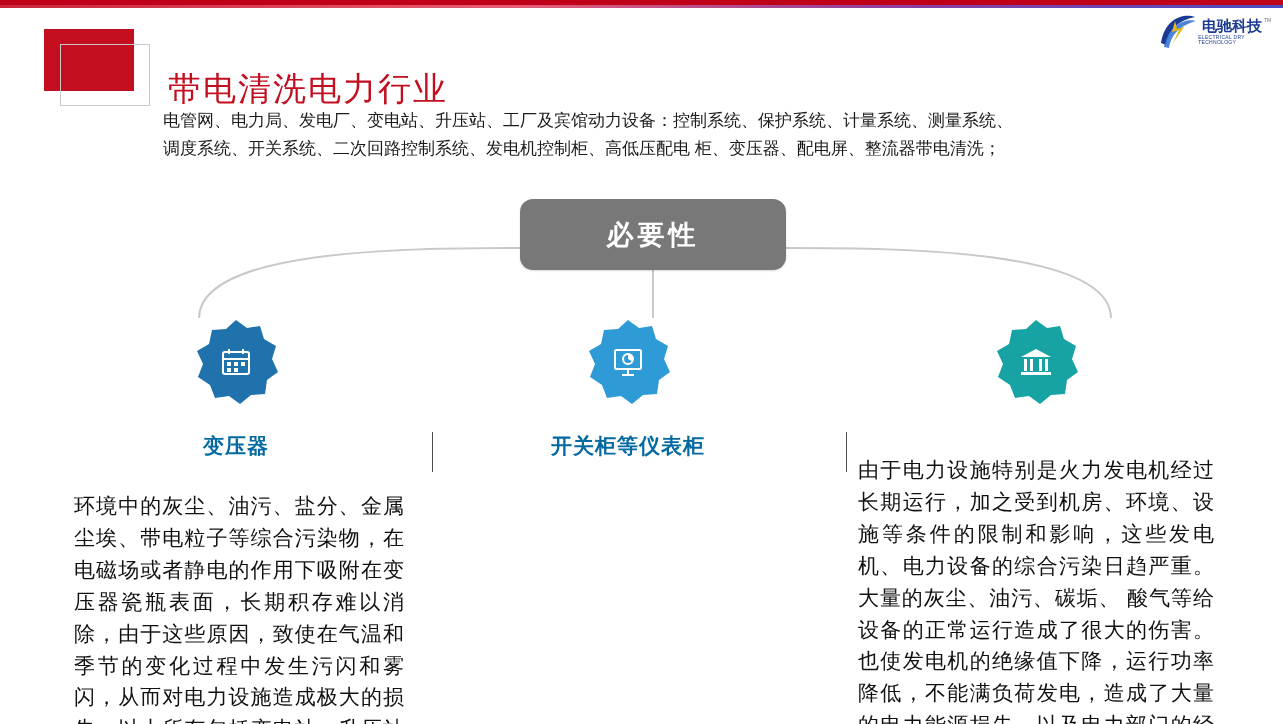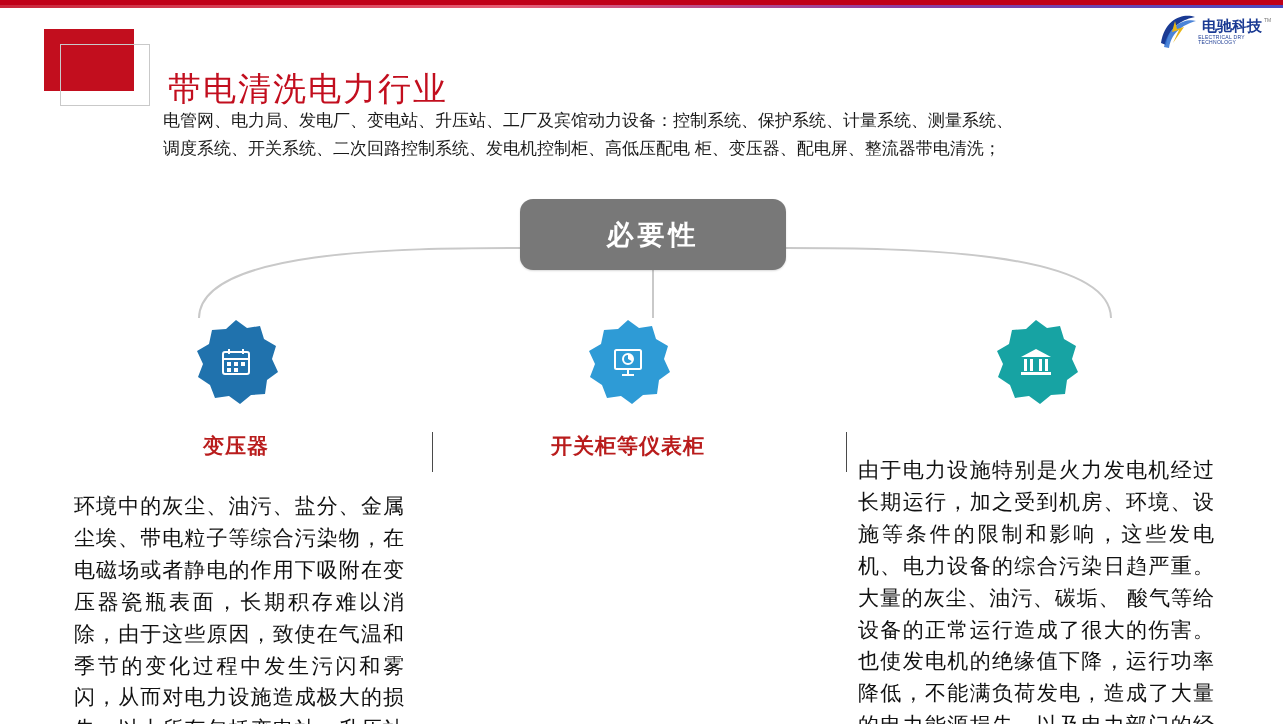--- a/index.html
+++ b/index.html
@@ -133,21 +133,21 @@
   .badge svg.star { position: absolute; left: 0; top: 0; }
   .badge .glyph {
     position: relative;
     color: #ffffff;
   }
 
   .col-heading {
     text-align: center;
     font-size: 21px;
     font-weight: bold;
-    color: #b91c1c;
+    color: #0369a1;
     margin-top: 8px;
     letter-spacing: 1px;
   }
   .col-body {
     margin-top: 30px;
     font-size: 21px;
     line-height: 1.52;
     color: #111;
     text-align: justify;
   }

